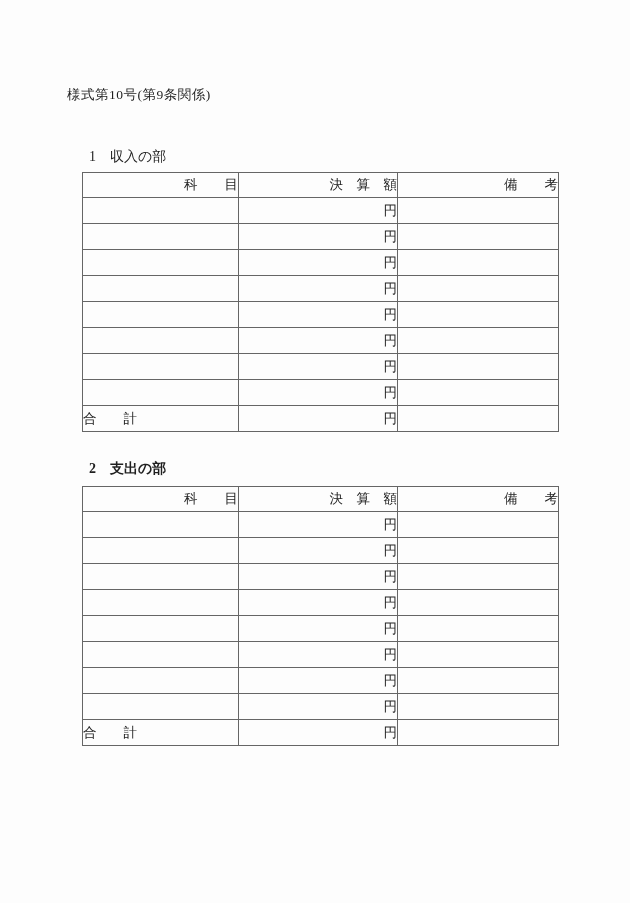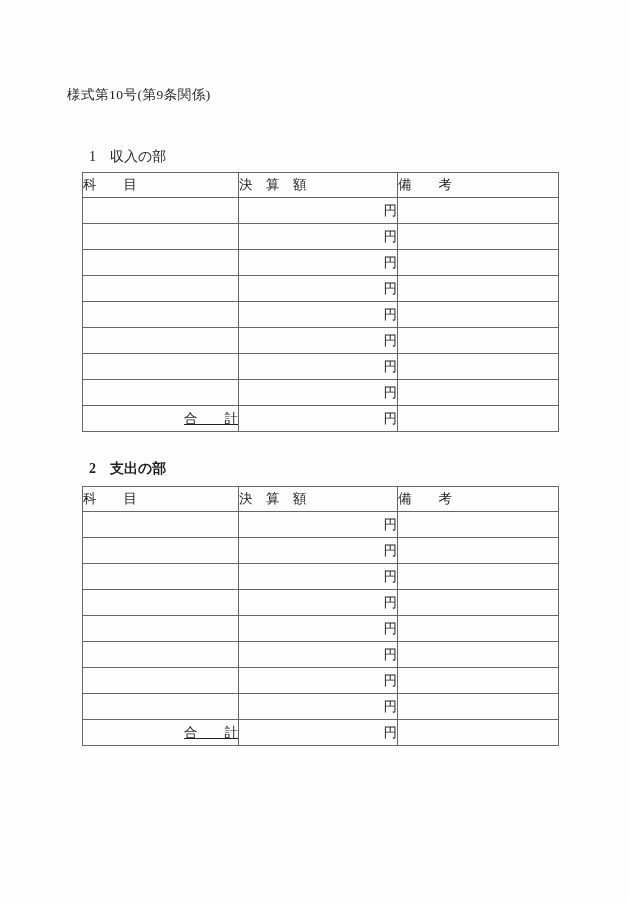--- a/index.html
+++ b/index.html
@@ -60,32 +60,31 @@
     border: 1px solid #666666;
     font-weight: 400;
     font-size: 13.5px;
     padding: 0;
     vertical-align: middle;
     white-space: pre;
     overflow: hidden;
   }
   table.form-table th {
     height: 24px;
-    text-align: left;
+    text-align: right;
   }
   table.form-table td {
     height: 25px;
   }
   td.cell-amount {
     text-align: right;
     padding-right: 7px;
   }
   td.cell-total-label {
-    text-align: right;
-    text-decoration: underline;
+    text-align: left;
   }
   col.c1 { width: 156px; }
   col.c2 { width: 159px; }
   col.c3 { width: 161px; }
 </style>
 </head>
 <body>
 
 <div class="page">
 

